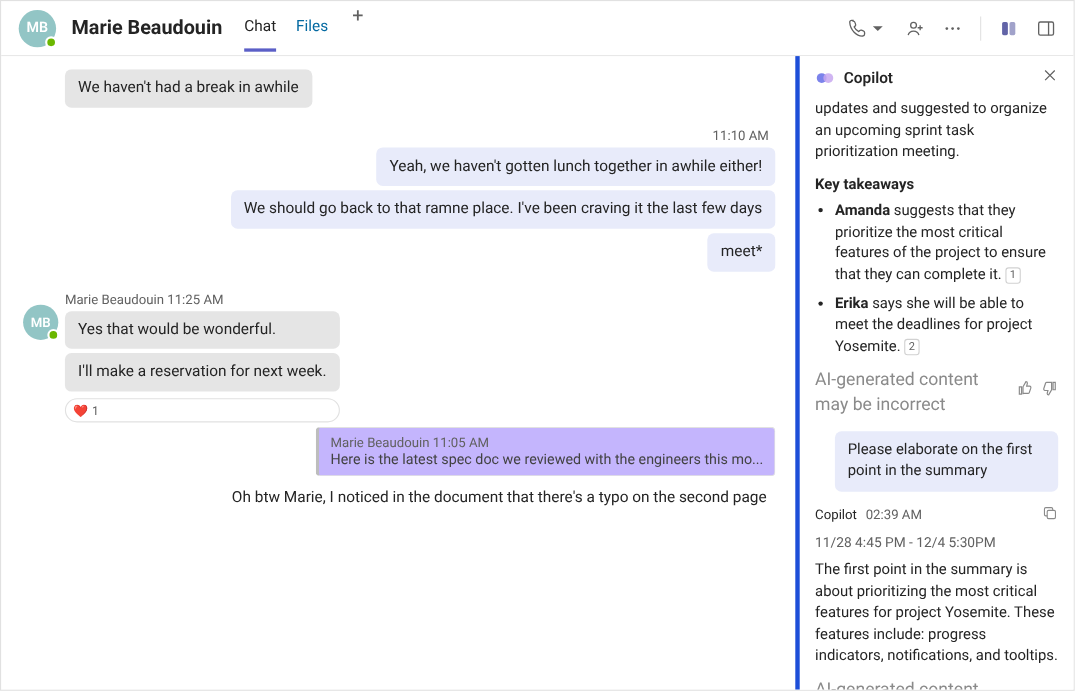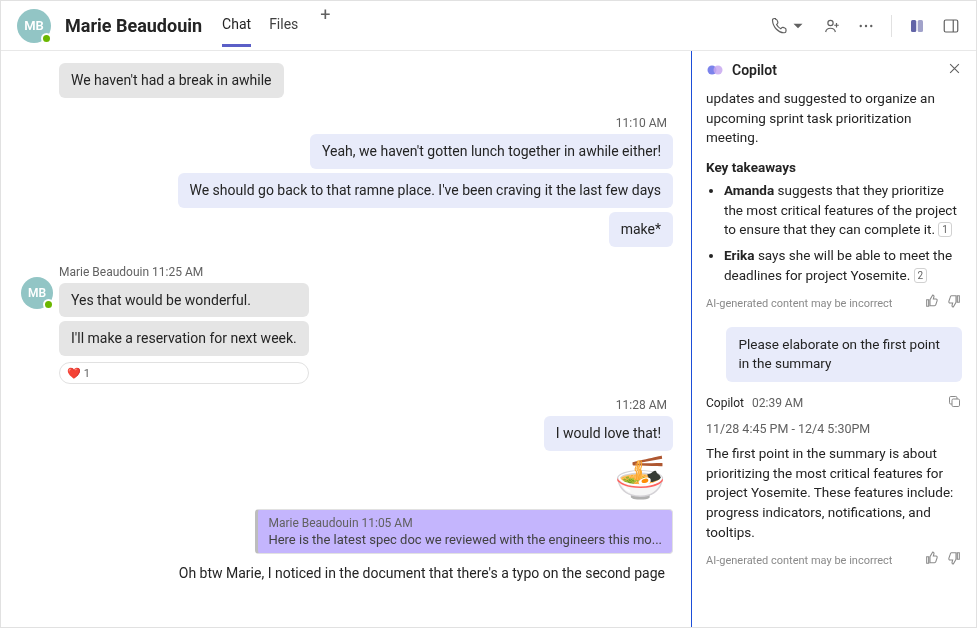--- a/index.html
+++ b/index.html
@@ -4,21 +4,21 @@
 <style>
   * { box-sizing: border-box; margin: 0; padding: 0; }
   body { font-family: -apple-system,"Segoe UI",Roboto,Helvetica,Arial,sans-serif; font-size: 14px; color: #242424; background:#fff; width:977px; height:628px; overflow:hidden; border:1px solid #e1e1e1; }
   .app { display:flex; flex-direction:column; height:100%; }
   .header { display:flex; align-items:center; height:50px; padding:0 16px; border-bottom:1px solid #e8e8e8; gap:14px; }
   .avatar { width:34px; height:34px; border-radius:50%; display:flex; align-items:center; justify-content:center; font-size:13px; font-weight:600; color:#fff; position:relative; flex-shrink:0; }
   .avatar.sm { width:32px; height:32px; font-size:12px; }
   .presence { position:absolute; bottom:-1px; right:-1px; width:11px; height:11px; border-radius:50%; background:#6bb700; border:2px solid #fff; }
   .chat-title { font-size:18px; font-weight:700; }
   .tabs { display:flex; gap:18px; margin-left:6px; }
-  .tab { font-size:14px; color:#404040; padding:12px 0; border-bottom:3px solid transparent; cursor:pointer; }
+  .tab { font-size:14px; color:#0369a1; padding:12px 0; border-bottom:3px solid transparent; cursor:pointer; }
   .tab.active { color:#242424; border-bottom-color:#5b5fc7; }
   .add-tab { color:#616161; font-size:18px; cursor:pointer; padding:0 4px; }
   .spacer { flex:1; }
   .hdr-actions { display:flex; align-items:center; gap:16px; color:#616161; }
   .hdr-actions .ibtn { cursor:pointer; display:flex; align-items:center; }
   .hdr-actions svg { width:18px; height:18px; }
   .vsep { width:1px; height:22px; background:#e1e1e1; }
   .body { flex:1; display:flex; min-height:0; }
   .chat-col { flex:1; min-width:0; display:flex; flex-direction:column; padding:12px 18px 8px 14px; overflow:hidden; }
   .messages { flex:1; overflow:hidden; }
@@ -32,31 +32,31 @@
   .row.out .meta { text-align:center; padding-right:6px; }
   .bubble { padding:8px 12px; border-radius:6px; font-size:14px; line-height:1.35; margin-bottom:4px; display:inline-block; max-width:560px; }
   .in .bubble { background:#e5e5e5; }
   .out .bubble { background:#e8ebfa; }
   .reaction { display:inline-flex; align-items:center; gap:3px; height:22px; padding:0 7px; border:1px solid #e1e1e1; border-radius:12px; font-size:11px; color:#616161; background:#fff; margin-top:2px; cursor:pointer; }
   .emoji-big { font-size:42px; line-height:1; margin:2px 6px 6px 0; }
   .reply-card { border:1px solid #e1e1e1; border-left:3px solid #bdbdbd; border-radius:4px; padding:6px 10px; background:#c4b5fd; margin-bottom:6px; max-width:520px; }
   .reply-meta { font-size:12px; color:#616161; margin-bottom:2px; }
   .reply-text { font-size:13px; color:#424242; white-space:nowrap; overflow:hidden; text-overflow:ellipsis; }
   
-  .copilot { width:285px; flex-shrink:0; border-left:1px solid #1d4ed8; display:flex; flex-direction:column; background:#fff; }
+  .copilot { width:253px; flex-shrink:0; border-left:4px solid #1d4ed8; display:flex; flex-direction:column; background:#fff; }
   .cp-head { display:flex; align-items:center; padding:10px 14px; gap:8px; }
   .cp-title { font-weight:600; font-size:14px; flex:1; }
   .cp-close { cursor:pointer; color:#616161; }
   .cp-body { flex:1; overflow:hidden; padding:0 14px 10px; font-size:13.5px; line-height:1.45; display:flex; flex-direction:column; gap:12px; }
   .cp-card { }
   .cp-card ul { padding-left:18px; margin-top:4px; }
   .cp-card li { margin-bottom:6px; }
   .ref { display:inline-block; border:1px solid #d1d1d1; border-radius:3px; font-size:10px; padding:0 3px; color:#616161; line-height:13px; vertical-align:1px; }
   .ai-foot { display:flex; align-items:center; gap:6px; margin-top:8px; }
-  .ai-note { font-size:11px; color:#8a8a8a; flex:1; }
+  .ai-note { font-size:16px; color:#8a8a8a; flex:1; }
   .thumb { color:#8a8a8a; cursor:pointer; }
   .thumb svg { width:16px; height:16px; }
   .user-ask { background:#e8ebfa; border-radius:6px; padding:8px 12px; font-size:13.5px; align-self:flex-end; max-width:92%; }
   .cp-meta { display:flex; align-items:center; gap:8px; font-size:12px; color:#616161; }
   .cp-meta .name { color:#242424; font-weight:400; }
   .cp-meta .spc { flex:1; }
   .copy-ic { color:#8a8a8a; cursor:pointer; }
   .range { font-size:12.5px; color:#616161; }
   .cp-logo { width:18px; height:18px; }
   .panel-ic svg{ width:18px;height:18px;}
@@ -125,21 +125,21 @@
           <div class="col">
             <div class="bubble">We haven't had a break in awhile</div>
           </div>
         </div>
 
         <div class="row out">
           <div class="col">
             <div class="meta">11:10 AM</div>
             <div class="bubble">Yeah, we haven't gotten lunch together in awhile either!</div>
             <div class="bubble">We should go back to that ramne place. I've been craving it the last few days</div>
-            <div class="bubble">make*</div>
+            <div class="bubble">meet*</div>
           </div>
         </div>
 
         <div class="row in">
           <div class="gutter">
             <div style="margin-top:22px">
               <div class="avatar sm" style="background:#92c5c5">
                 <span>MB</span>
                 <span class="presence"></span>
               </div>
@@ -149,27 +149,20 @@
             <div class="meta">Marie Beaudouin   11:25 AM</div>
             <div class="bubble">Yes that would be wonderful.</div>
             <div class="bubble">I'll make a reservation for next week.</div>
             <div class="reaction">
               <span>❤️</span>
               <span>1</span>
             </div>
           </div>
         </div>
 
-        <div class="row out">
-          <div class="col">
-            <div class="meta">11:28 AM</div>
-            <div class="bubble">I would love that!</div>
-            <div class="emoji-big">🍜</div>
-          </div>
-        </div>
 
         <div class="row out">
           <div class="col" style="max-width:560px">
             <div class="reply-card">
               <div class="reply-meta">Marie Beaudouin   11:05 AM</div>
               <div class="reply-text">Here is the latest spec doc we reviewed with the engineers this mo...</div>
             </div>
             <div class="bubble" style="background:transparent;padding:4px 8px">Oh btw Marie, I noticed in the document that there's a typo on the second page</div>
           </div>
         </div>

